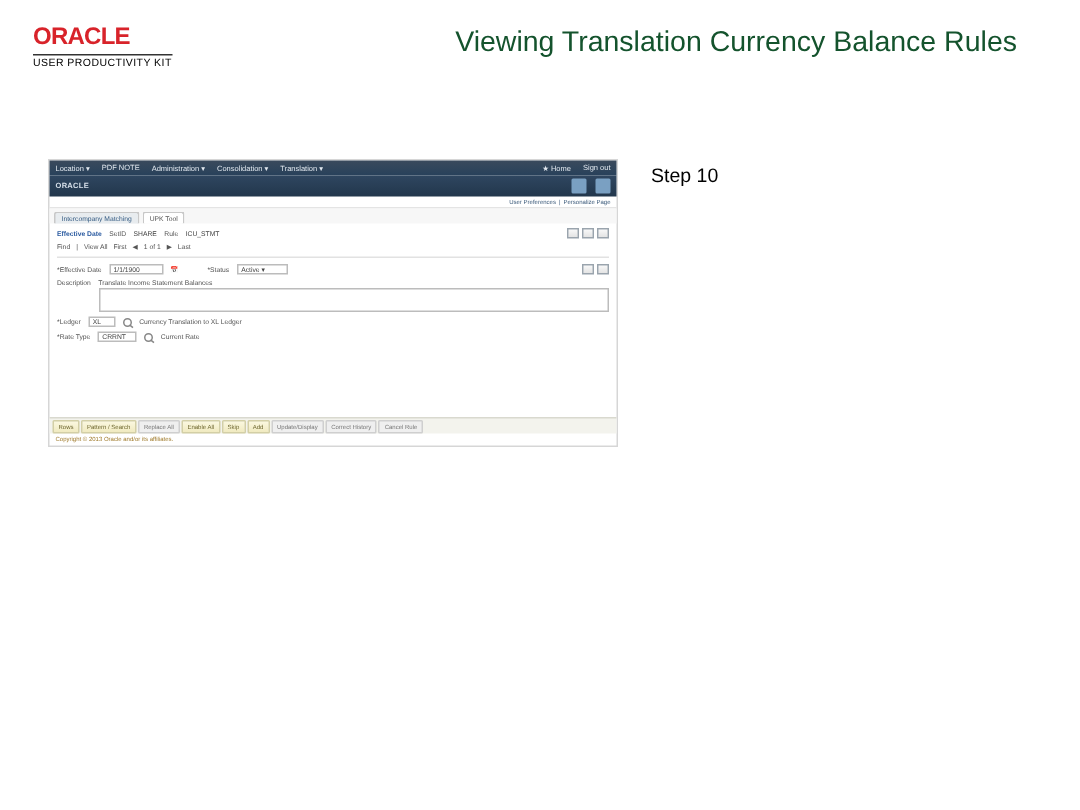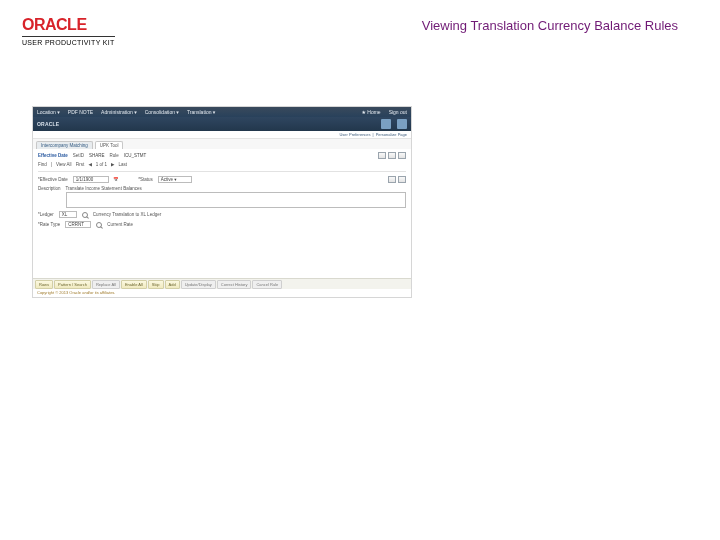--- a/index.html
+++ b/index.html
@@ -29,22 +29,22 @@
   .oracle-sub {
     font-size: 7px;
     letter-spacing: 0.3px;
     color: #000;
     border-top: 1px solid #333;
     margin-top: 2px;
     padding-top: 2px;
   }
   .page-title {
     margin-left: auto;
-    font-size: 13px;
-    color: #701a75;
+    font-size: 19px;
+    color: #14532d;
     padding-right: 20px;
     padding-top: 2px;
   }
 
   
   .content {
     display: flex;
     padding: 54px 18px 0 32px;
     gap: 22px;
   }
@@ -302,14 +302,15 @@
       <div class="btab">Skip</div>
       <div class="btab">Add</div>
       <div class="btab neutral">Update/Display</div>
       <div class="btab neutral">Correct History</div>
       <div class="btab neutral">Cancel Rule</div>
     </div>
     <div class="footer">Copyright © 2013 Oracle and/or its affiliates.</div>
   </div>
 
   <div class="instr">
+    <div class="step">Step 10</div>
   </div>
 </div>
 
 </body></html>

